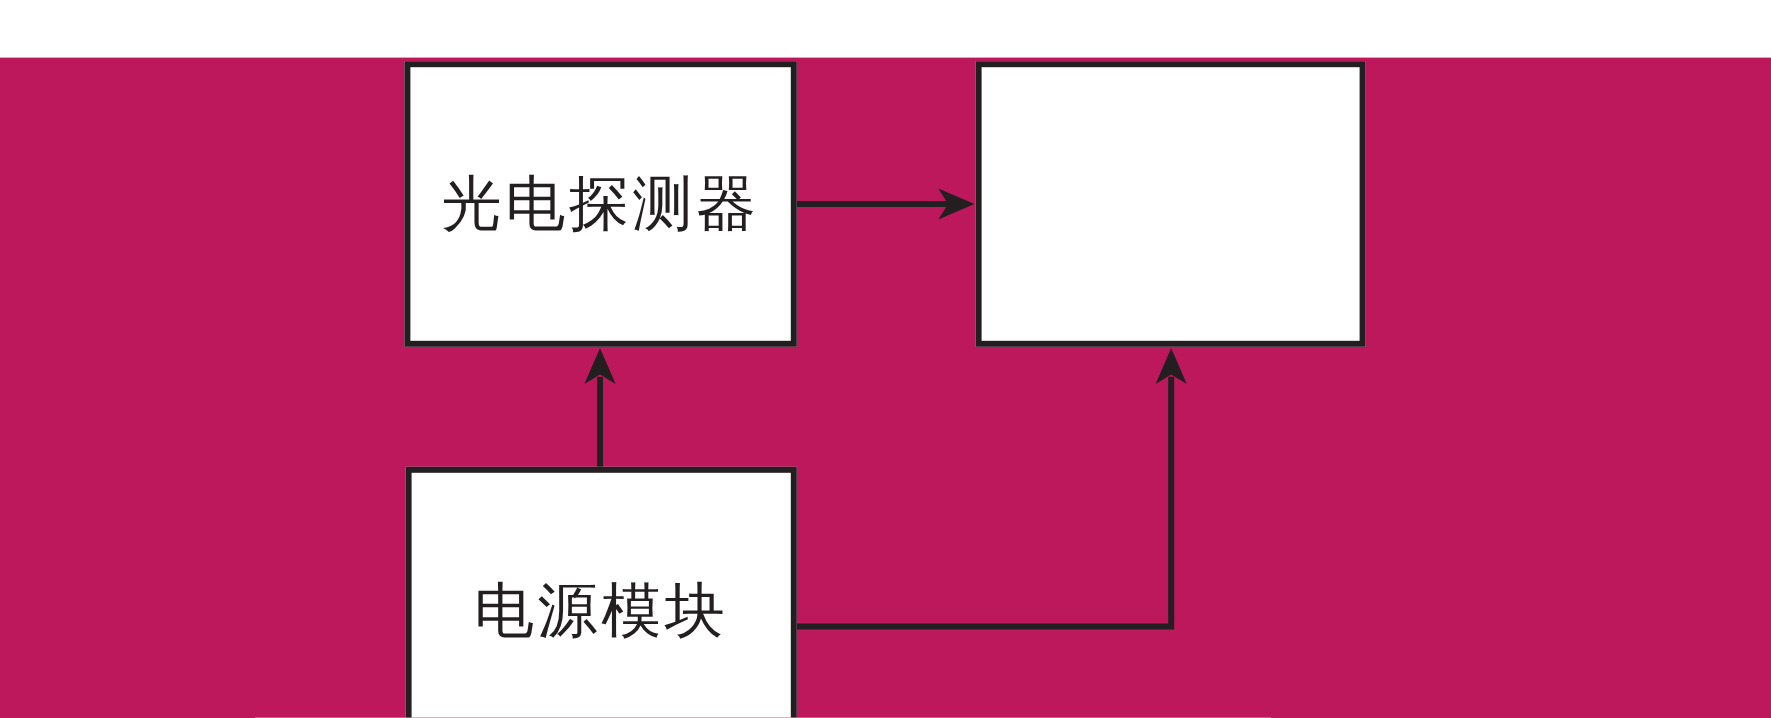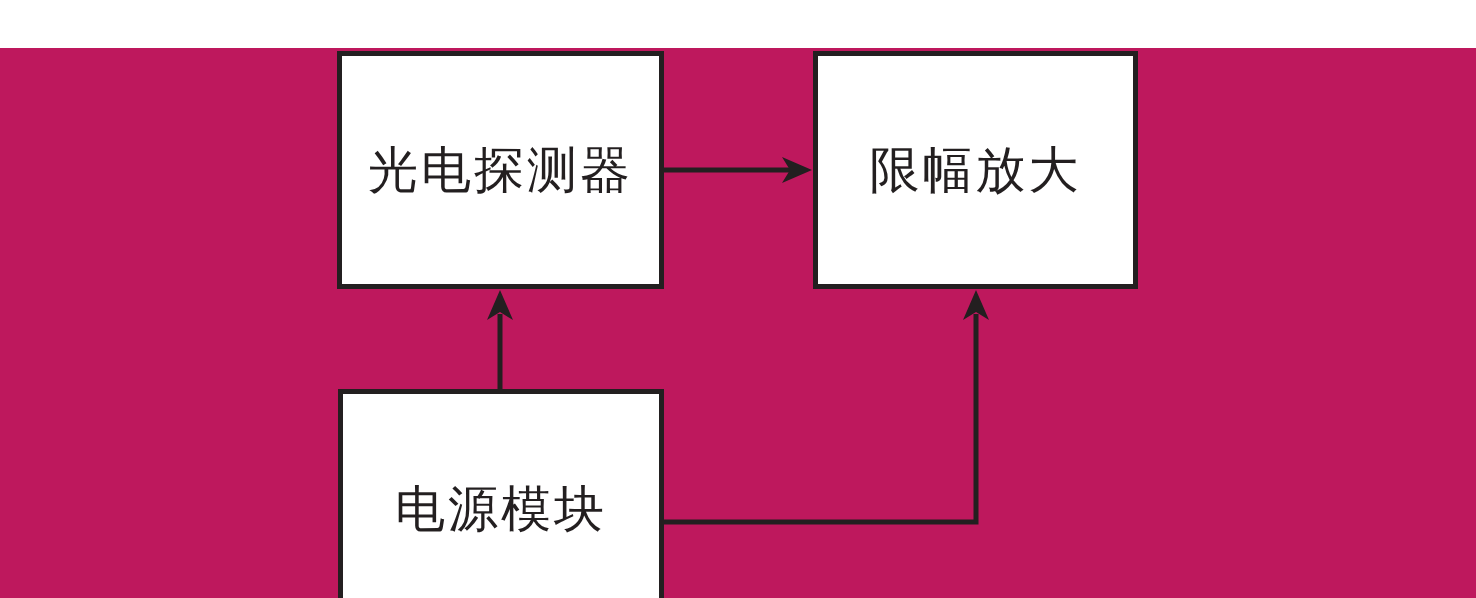--- a/index.html
+++ b/index.html
@@ -61,20 +61,19 @@
       <polyline points="663,474 976,474 976,266" stroke="#231f20" stroke-width="5" fill="none"></polyline>
       <polygon points="976,242 963,272 976,264 989,272" stroke="none" fill="#231f20"></polygon>
     </g>
   </svg>
 
   <div class="block" id="box-photodetector">
     <span>光电探测器</span>
   </div>
 
   <div class="block" id="box-limiting-amplifier">
-    <span>限幅放大</span>
   </div>
 
   <div class="block" id="box-power-module">
     <span>电源模块</span>
   </div>
 
 </div>
 
 </body></html>

